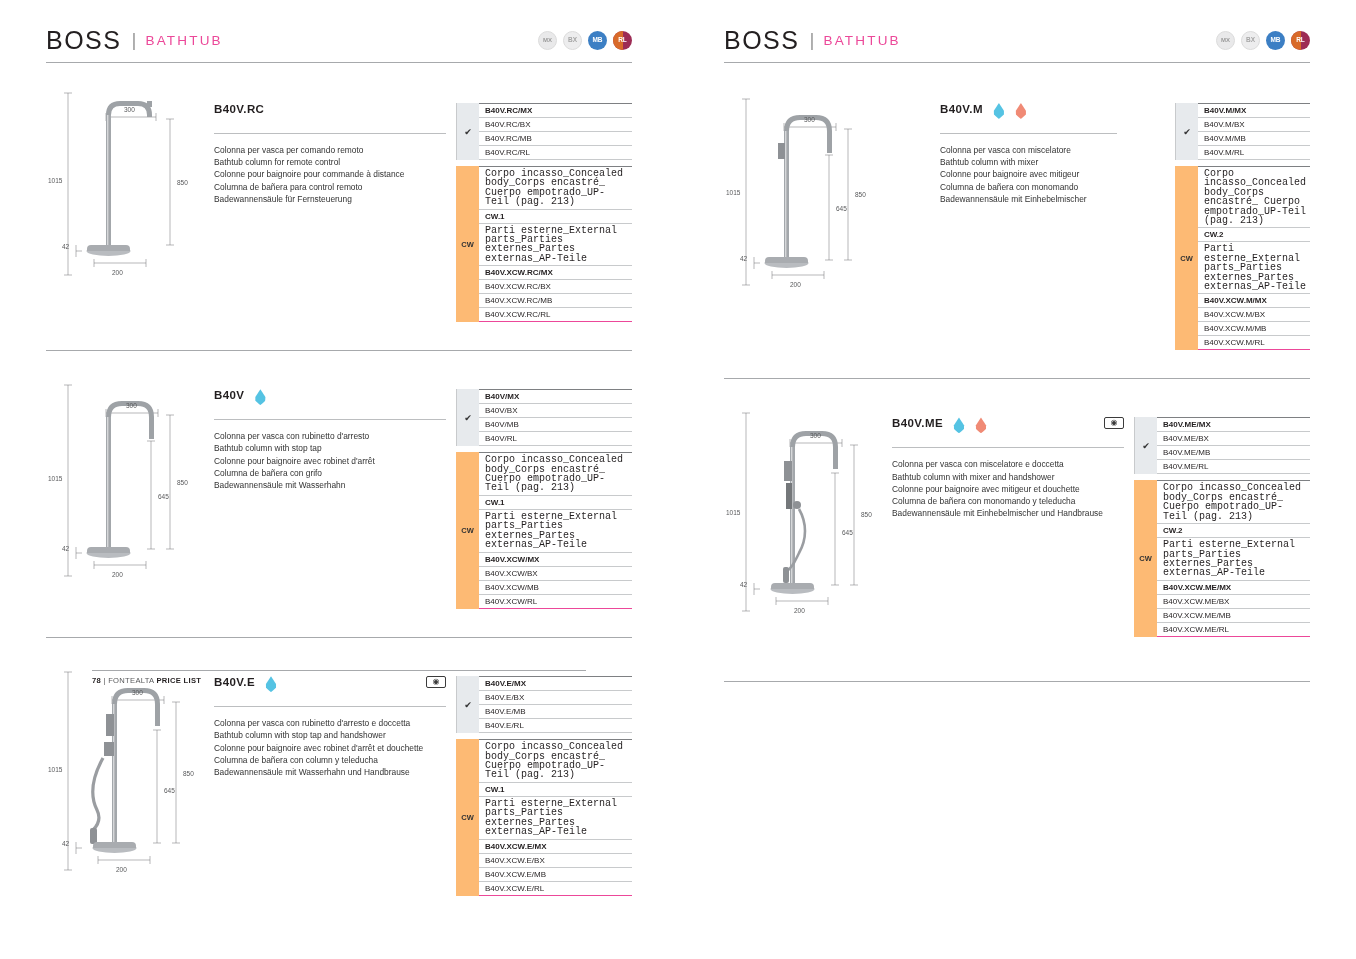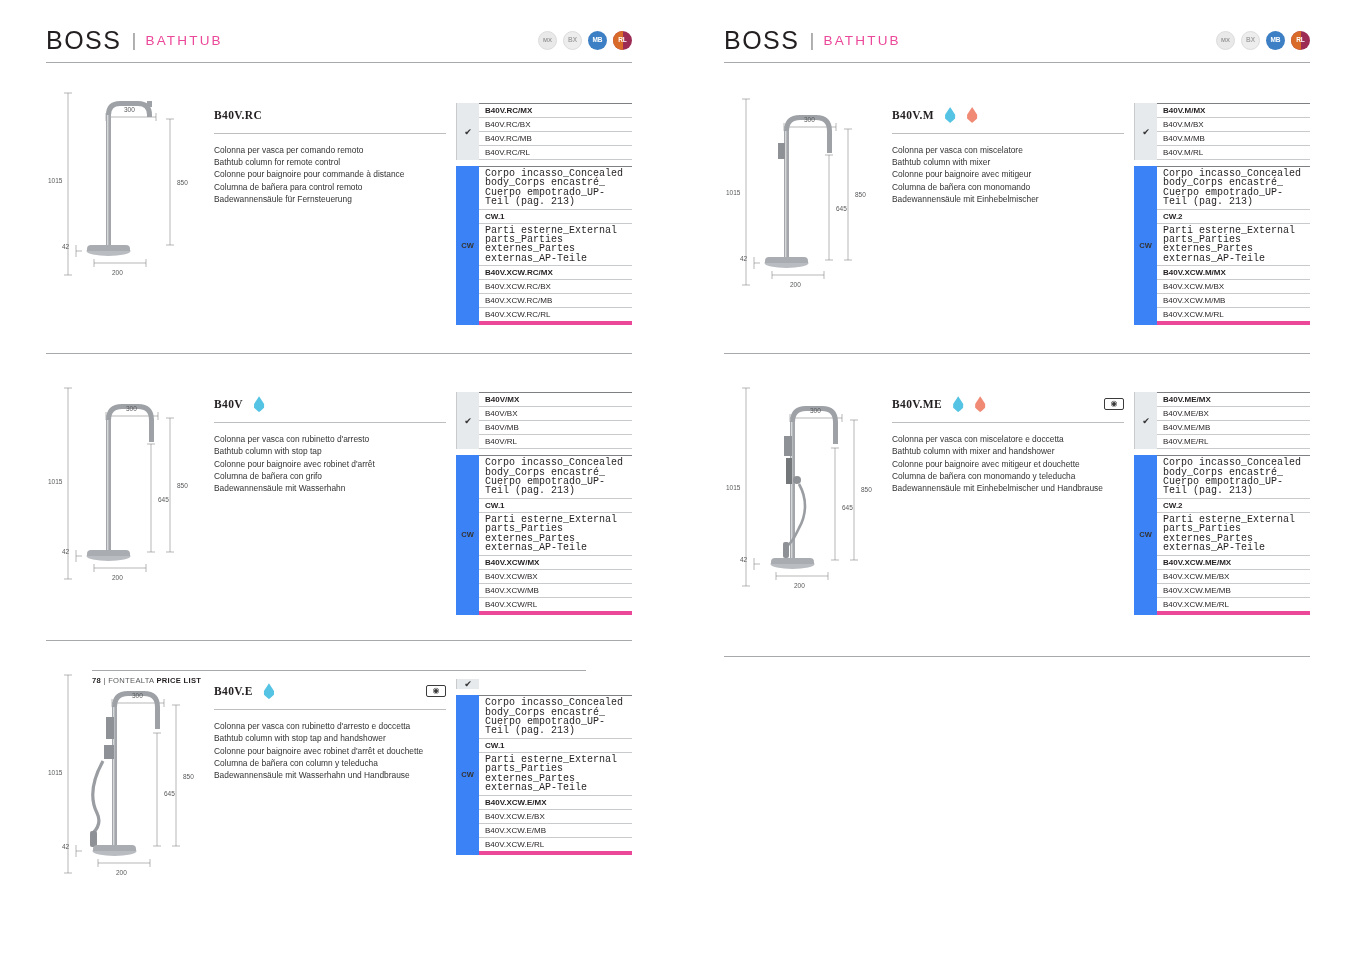--- a/index.html
+++ b/index.html
@@ -39,21 +39,21 @@
   .badge.rl span { position:relative; z-index:2; }
 
   .rule { border-top:1px solid #a7a9ac; margin-top:4px; }
 
   
   .product { display:flex; position:relative; }
   .draw-col { width:168px; position:relative; }
   .info-col { width:232px; padding-top:18px; }
   .table-col { width:auto; flex:1; padding-top:18px; padding-left:10px; }
 
-  .pname-row { display:flex; align-items:center; gap:10px; min-height:24px;font-family:Liberation Serif, serif; }
+  .pname-row { display:flex; gap:10px; min-height:24px; }
   .pname { font-size:11.5px; font-weight:bold; letter-spacing:.4px; }
   .drop { width:11px; height:15px; position:relative; }
   .drop::before{
     content:""; position:absolute; inset:0;
     background:#4cc3e0;
     border-radius:50% 50% 50% 50% / 62% 62% 38% 38%;
     clip-path: polygon(50% 0%, 92% 48%, 92% 72%, 50% 100%, 8% 72%, 8% 48%);
     border-radius:50%;
   }
   .drop.blue::before{ background:#55c3e3; }
@@ -71,35 +71,35 @@
 
   
   .codes { width:100%; font-size:8px; color:#231f20; }
   .codes .grp1 { display:flex; }
   .tick-col {
     width:23px; border-left:1px solid #c8cacc; background:#e7eaed;
     display:flex; align-items:center; justify-content:center;
     font-size:9px; color:#333;
   }
   .cw-col {
-    width:23px; background:#3b82f6;
+    width:23px; background:#fdba74;
     display:flex; align-items:center; justify-content:center;
     font-size:7.5px; font-weight:bold; color:#333;
   }
   .rows { flex:1; }
   .crow {
     border-bottom:1px solid #c8cacc;
     padding:1px 4px 1px 6px;
     line-height:11px;
     white-space:nowrap;
   }
   .crow.first { border-top:1px solid #7e8083; }
   .crow.b { font-weight:bold; }
   .crow.note { font-size:10px; line-height:9.4px; white-space:normal; padding:2px 4px 2px 6px; color:#231f20;font-family:Liberation Mono, monospace; }
-  .crow.last { border-bottom:4px solid #ec4899; }
+  .crow.last { border-bottom:1px solid #ec4899; }
 
   
   .footer {
     position:absolute; left:46px; right:46px; bottom:24px;
   }
   .footer .fline { border-top:1px solid #a7a9ac; margin-bottom:5px; }
   .ftext { font-size:7.6px; color:#58595b; letter-spacing:.3px; }
   .ftext b { color:#231f20; }
   .ftext.right { text-align:right; }
 
@@ -343,20 +343,26 @@
             <div>Bathtub column with stop tap and handshower</div>
             <div>Colonne pour baignoire avec robinet d'arrêt et douchette</div>
             <div>Columna de bañera con column y teleducha</div>
             <div>Badewannensäule mit Wasserhahn und Handbrause</div>
           </div>
         </div>
         <div class="table-col">
           <div class="codes">
             <div class="grp1">
               <div class="tick-col">✔</div>
+              <div class="rows">
+                <div class="crow first b">B40V.E/MX</div>
+                <div class="crow">B40V.E/BX</div>
+                <div class="crow">B40V.E/MB</div>
+                <div class="crow">B40V.E/RL</div>
+              </div>
             </div>
             <div class="grp1" style="margin-top:6px;">
               <div class="cw-col">CW</div>
               <div class="rows">
                 <div class="crow note first">Corpo incasso_Concealed body_Corps encastré_ Cuerpo empotrado_UP-Teil (pag. 213)</div>
                 <div class="crow b">CW.1</div>
                 <div class="crow note">Parti esterne_External parts_Parties externes_Partes externas_AP-Teile</div>
                 <div class="crow b">B40V.XCW.E/MX</div>
                 <div class="crow">B40V.XCW.E/BX</div>
                 <div class="crow">B40V.XCW.E/MB</div>
@@ -390,21 +396,21 @@
           <span class="badge mx">MX</span>
           <span class="badge bx">BX</span>
           <span class="badge mb">MB</span>
           <span class="badge rl">
               <span>RL</span>
             </span>
         </div>
       </div>
       <div class="rule"></div>
 
-      <div class="product" style="margin-top:22px;">
+      <div class="product" style="margin-top:22px;gap:48px;">
         <div class="draw-col">
           <svg width="168" height="230" viewBox="0 0 168 230">
             <g stroke="#6d6e71" stroke-width="0.5" fill="none">
               <line x1="22" y1="14" x2="22" y2="200"></line>
               <line x1="18" y1="14" x2="26" y2="14"></line>
               <line x1="18" y1="200" x2="26" y2="200"></line>
               <line x1="60" y1="42" x2="112" y2="42"></line>
               <line x1="60" y1="38" x2="60" y2="46"></line>
               <line x1="112" y1="38" x2="112" y2="46"></line>
               <line x1="124" y1="44" x2="124" y2="175"></line>

